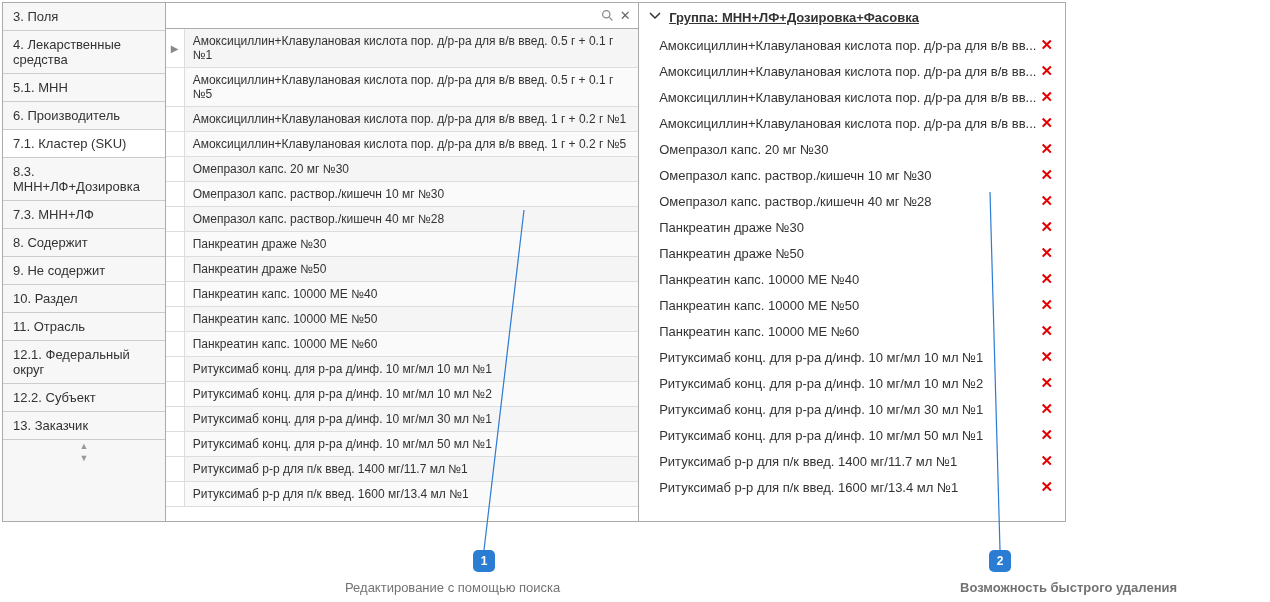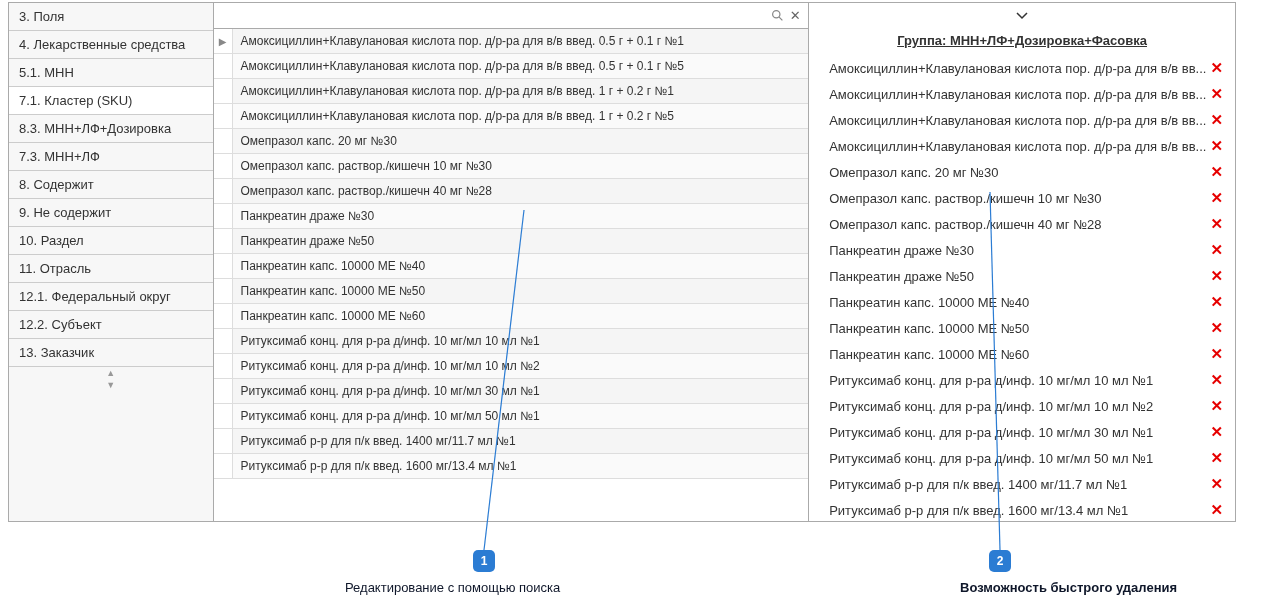--- a/index.html
+++ b/index.html
@@ -10,22 +10,22 @@
       color: #333;
       width: 1270px;
       height: 602px;
       position: relative;
     }
     .container {
       display: flex;
       border: 1px solid #aaa;
       position: absolute;
       top: 2px;
-      left: 8px;
-      width: 1228px;
+      left: 2px;
+      width: 1064px;
       height: 520px;
     }
     .sidebar {
       width: 206px;
       border-right: 1px solid #aaa;
       display: flex;
       flex-direction: column;
       background: #f7f7f7;
     }
     .sidebar-item {
@@ -106,21 +106,20 @@
       display: flex;
       flex-direction: column;
       background: #fff;
     }
     .group-header {
       padding: 7px 10px;
       display: flex;
       align-items: center;
       gap: 8px;
       font-size: 13px;
-      flex-direction: column;
     }
     .group-title {
       font-weight: bold;
       text-decoration: underline;
     }
     .chevron-down {
       font-size: 12px;
     }
     .right-list {
       flex: 1;
@@ -163,38 +162,39 @@
       border-radius: 5px;
       display: flex;
       align-items: center;
       justify-content: center;
       font-size: 12px;
       font-weight: bold;
     }
     .caption {
       position: absolute;
       font-size: 13px;
-      color: #0f172a;
+      color: #737373;
     }
     .line {
       position: absolute;
       stroke: #2b7cd3;
       stroke-width: 1.2;
       fill: none;
     }
   </style>
 </head>
 <body>
 
 <div class="container">
   <div class="sidebar">
     <div id="sidebar-items">
         <div class="sidebar-item">3. Поля</div>
         <div class="sidebar-item">4. Лекарственные средства</div>
         <div class="sidebar-item">5.1. МНН</div>
+        <div class="sidebar-item">6. Производитель</div>
         <div class="sidebar-item active">7.1. Кластер (SKU)</div>
         <div class="sidebar-item">8.3. МНН+ЛФ+Дозировка</div>
         <div class="sidebar-item">7.3. МНН+ЛФ</div>
         <div class="sidebar-item">8. Содержит</div>
         <div class="sidebar-item">9. Не содержит</div>
         <div class="sidebar-item">10. Раздел</div>
         <div class="sidebar-item">11. Отрасль</div>
         <div class="sidebar-item">12.1. Федеральный округ</div>
         <div class="sidebar-item">12.2. Субъект</div>
         <div class="sidebar-item">13. Заказчик</div>

